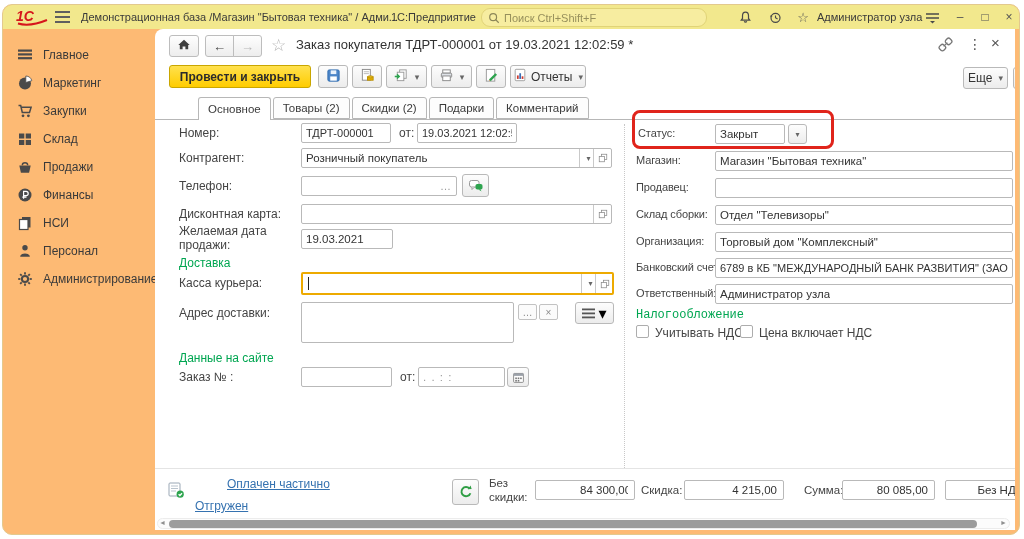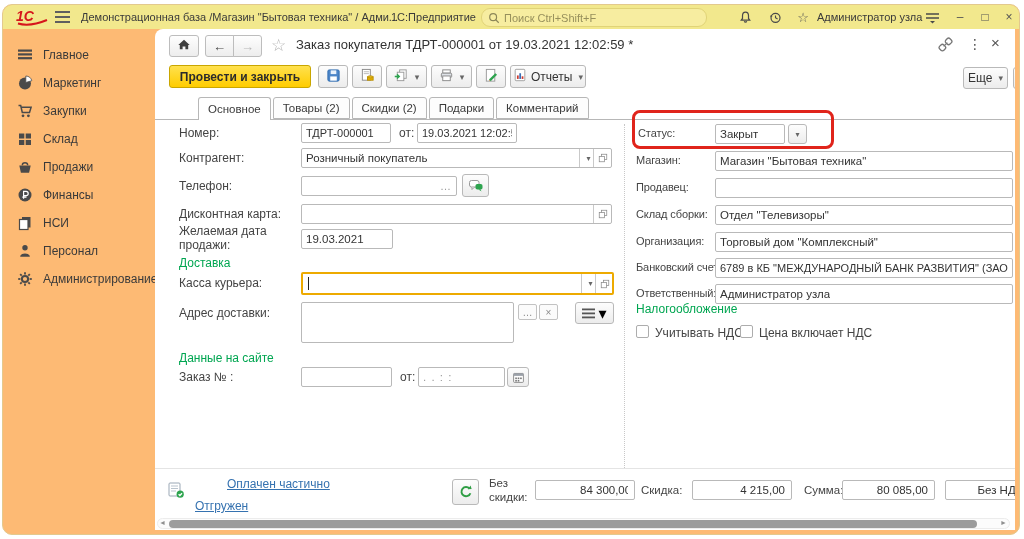--- a/index.html
+++ b/index.html
@@ -465,21 +465,21 @@
     <span class="lbl rl" style="left:481px;top:232px;">Банковский счет:</span>
     <div class="fld" style="left:560px;top:229px;width:298px;height:20px;">
           <span class="val" style="font-size:11px;">6789 в КБ "МЕЖДУНАРОДНЫЙ БАНК РАЗВИТИЯ" (ЗАО)</span>
         </div>
 
     <span class="lbl rl" style="left:481px;top:258px;">Ответственный:</span>
     <div class="fld" style="left:560px;top:255px;width:298px;height:20px;">
           <span class="val">Администратор узла</span>
         </div>
 
-    <span class="ghdr" style="left:481px;top:273px;">Налогообложение</span>
+    <span class="ghdr" style="left:481px;top:279px;font-family:Liberation Mono, monospace;">Налогообложение</span>
     <div class="cb" style="left:481px;top:296px;"></div>
     <span class="lbl" style="left:500px;top:297px;">Учитывать НДС</span>
     <div class="cb" style="left:585px;top:296px;"></div>
     <span class="lbl" style="left:604px;top:297px;">Цена включает НДС</span>
 
     <div class="fdiv"></div>
     <div style="left:12px;top:452px;width:20px;height:18px;">
       <svg width="18" height="18" viewBox="0 0 18 18">
             <rect x="2" y="2" width="11" height="13" rx="1" fill="#fff" stroke="#9aa7b5"></rect>
             <g stroke="#b9c3cd">
@@ -498,21 +498,21 @@
       <svg width="16" height="16" viewBox="0 0 16 16">
             <path d="M12.4 9.2 a4.6 4.6 0 1 1 -0.9 -4.6" stroke="#2f9e44" stroke-width="1.9" fill="none"></path>
             <path d="M9.8 5.2 L13.6 4.9 L12.6 1.6 Z" fill="#2f9e44"></path>
           </svg>
     </div>
     <div class="lbl" style="position:absolute;left:334px;top:448px;width:46px;white-space:normal;line-height:13.5px;font-size:11.5px;">Без скидки:</div>
     <div class="fld money" style="left:380px;top:451px;width:100px;height:20px;padding-left:44px;">
           <span class="val">84 300,00</span>
         </div>
     <span class="lbl" style="left:486px;top:455px;font-size:11.5px;">Скидка:</span>
-    <div class="fld money" style="left:529px;top:451px;width:100px;height:20px;margin-left:8px;">
+    <div class="fld money" style="left:529px;top:451px;width:100px;height:20px;">
           <span class="val">4 215,00</span>
         </div>
     <span class="lbl" style="left:649px;top:455px;font-size:11.5px;">Сумма:</span>
     <div class="fld money" style="left:687px;top:451px;width:93px;height:20px;">
           <span class="val">80 085,00</span>
         </div>
     <div class="fld money" style="left:790px;top:451px;width:86px;height:20px;">
           <span class="val">Без НДС</span>
         </div>
 

